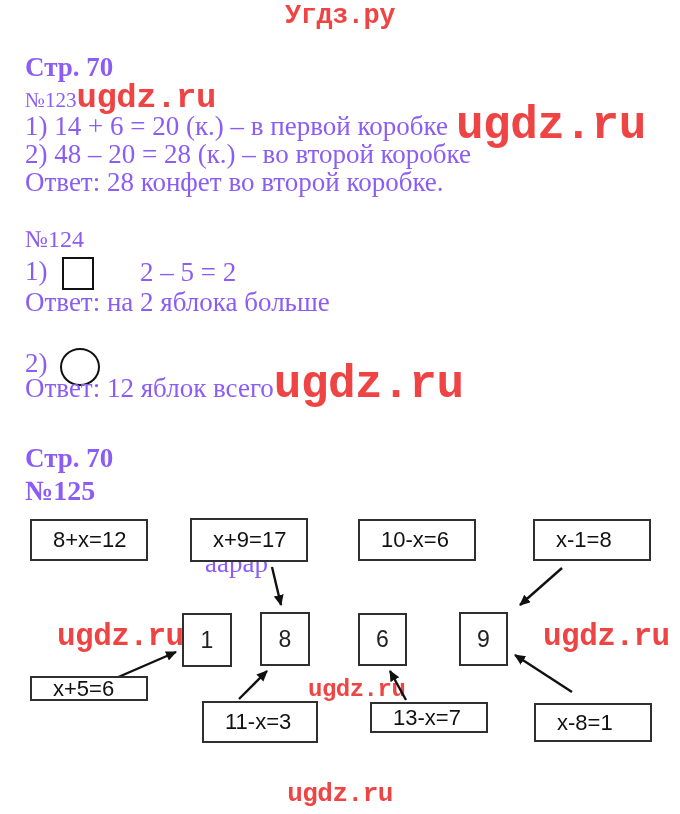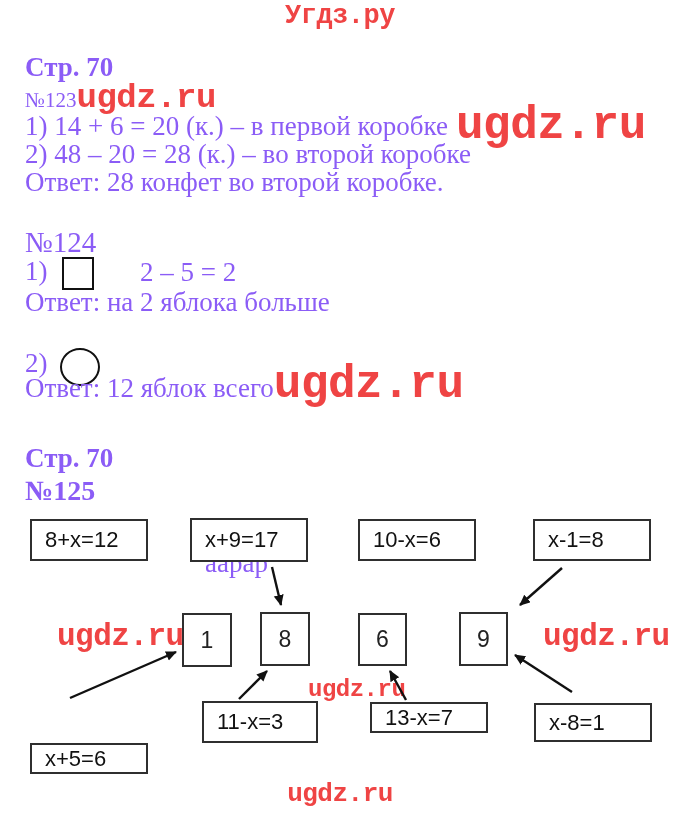--- a/index.html
+++ b/index.html
@@ -9,21 +9,21 @@
   .bold{font-weight:bold;}
   .wm{font-family:Liberation Mono, monospace;font-weight:700;color:#ef4444;white-space:nowrap;line-height:1;letter-spacing:-0.5px;}
   .wm-inline{font-size:34px;}
   .wm-big{font-size:46px;}
   .wm-side{font-size:31px;}
   .wm-mid{font-size:24px;}
   .header{left:0;top:3px;width:100%;text-align:center;font-size:27px;}
   .footer{left:0;top:781px;width:100%;text-align:center;font-size:26px;}
   .row{display:flex;align-items:baseline;}
   .eqbox{width:118px;height:42px;border:2px solid #2f2f2f;background:#fff;z-index:2;box-sizing:border-box;
-         display:flex;align-items:center;padding-left:13px;
+         display:flex;align-items:center;padding-left:21px;
          font-family:"Liberation Sans",sans-serif;font-size:22px;color:#111;}
   .numbox{width:50px;height:54px;border:2px solid #2f2f2f;background:#fff;z-index:2;box-sizing:border-box;
           display:flex;align-items:center;justify-content:center;
           font-family:"Liberation Sans",sans-serif;font-size:23px;color:#222;}
   .square{left:62px;top:257px;width:28px;height:29px;border:2px solid #111;background:#fff;}
   .circle{left:60px;top:348px;width:36px;height:34px;border:2px solid #111;border-radius:50%;background:#fff;}
   .clipped{z-index:1;}
   svg.arrows{left:0;top:0;z-index:1;pointer-events:none;}
 </style>
 </head>
@@ -36,21 +36,21 @@
   <div class="abs t bold" style="left:25px;top:53px">Стр. 70</div>
   <div class="abs row" style="left:25px;top:81px">
     <span class="t" style="font-size:21px">№123</span>
     <span class="wm wm-inline">ugdz.ru</span>
   </div>
   <div class="abs wm wm-big" style="left:456px;top:103px">ugdz.ru</div>
   <div class="abs t" style="left:25px;top:112px">1) 14 + 6 = 20 (к.) – в первой коробке</div>
   <div class="abs t" style="left:25px;top:140px">2) 48 – 20 = 28 (к.) – во второй коробке</div>
   <div class="abs t" style="left:25px;top:168px">Ответ: 28 конфет во второй коробке.</div>
 
-  <div class="abs t" style="left:25px;top:227px;font-size:29px">№124</div>
+  <div class="abs t" style="left:25px;top:227px;font-size:24px">№124</div>
   <div class="abs t" style="left:25px;top:257px">1)</div>
   <div class="abs square"></div>
   <div class="abs t" style="left:140px;top:258px">2 – 5 = 2</div>
   <div class="abs t" style="left:25px;top:288px">Ответ: на 2 яблока больше</div>
   <div class="abs t" style="left:25px;top:349px">2)</div>
   <div class="abs circle"></div>
   <div class="abs row" style="left:25px;top:362px">
     <span class="t">Ответ: 12 яблок всего</span>
     <span class="wm wm-big">ugdz.ru</span>
   </div>
@@ -81,20 +81,20 @@
 
   <div class="abs wm wm-side" style="left:57px;top:621px">ugdz.ru</div>
   <div class="abs numbox" style="left:182px;top:613px">1</div>
   <div class="abs numbox" style="left:260px;top:612px">8</div>
   <div class="abs numbox" style="left:358px;top:613px;width:49px;height:53px">6</div>
   <div class="abs numbox" style="left:459px;top:612px;width:49px">9</div>
   <div class="abs wm wm-side" style="left:543px;top:621px">ugdz.ru</div>
 
   <div class="abs wm wm-mid" style="left:308px;top:678px">ugdz.ru</div>
 
-  <div class="abs eqbox" style="left:30px;top:743px;height:31px">x+5=6</div>
+  <div class="abs eqbox" style="left:30px;top:676px;height:25px">x+5=6</div>
   <div class="abs eqbox" style="left:202px;top:701px;width:116px">11-x=3</div>
   <div class="abs eqbox" style="left:370px;top:702px;height:31px">13-x=7</div>
   <div class="abs eqbox" style="left:534px;top:703px;height:39px">x-8=1</div>
 
   <div class="abs wm footer">ugdz.ru</div>
 
 </div>
 
 </body></html>

